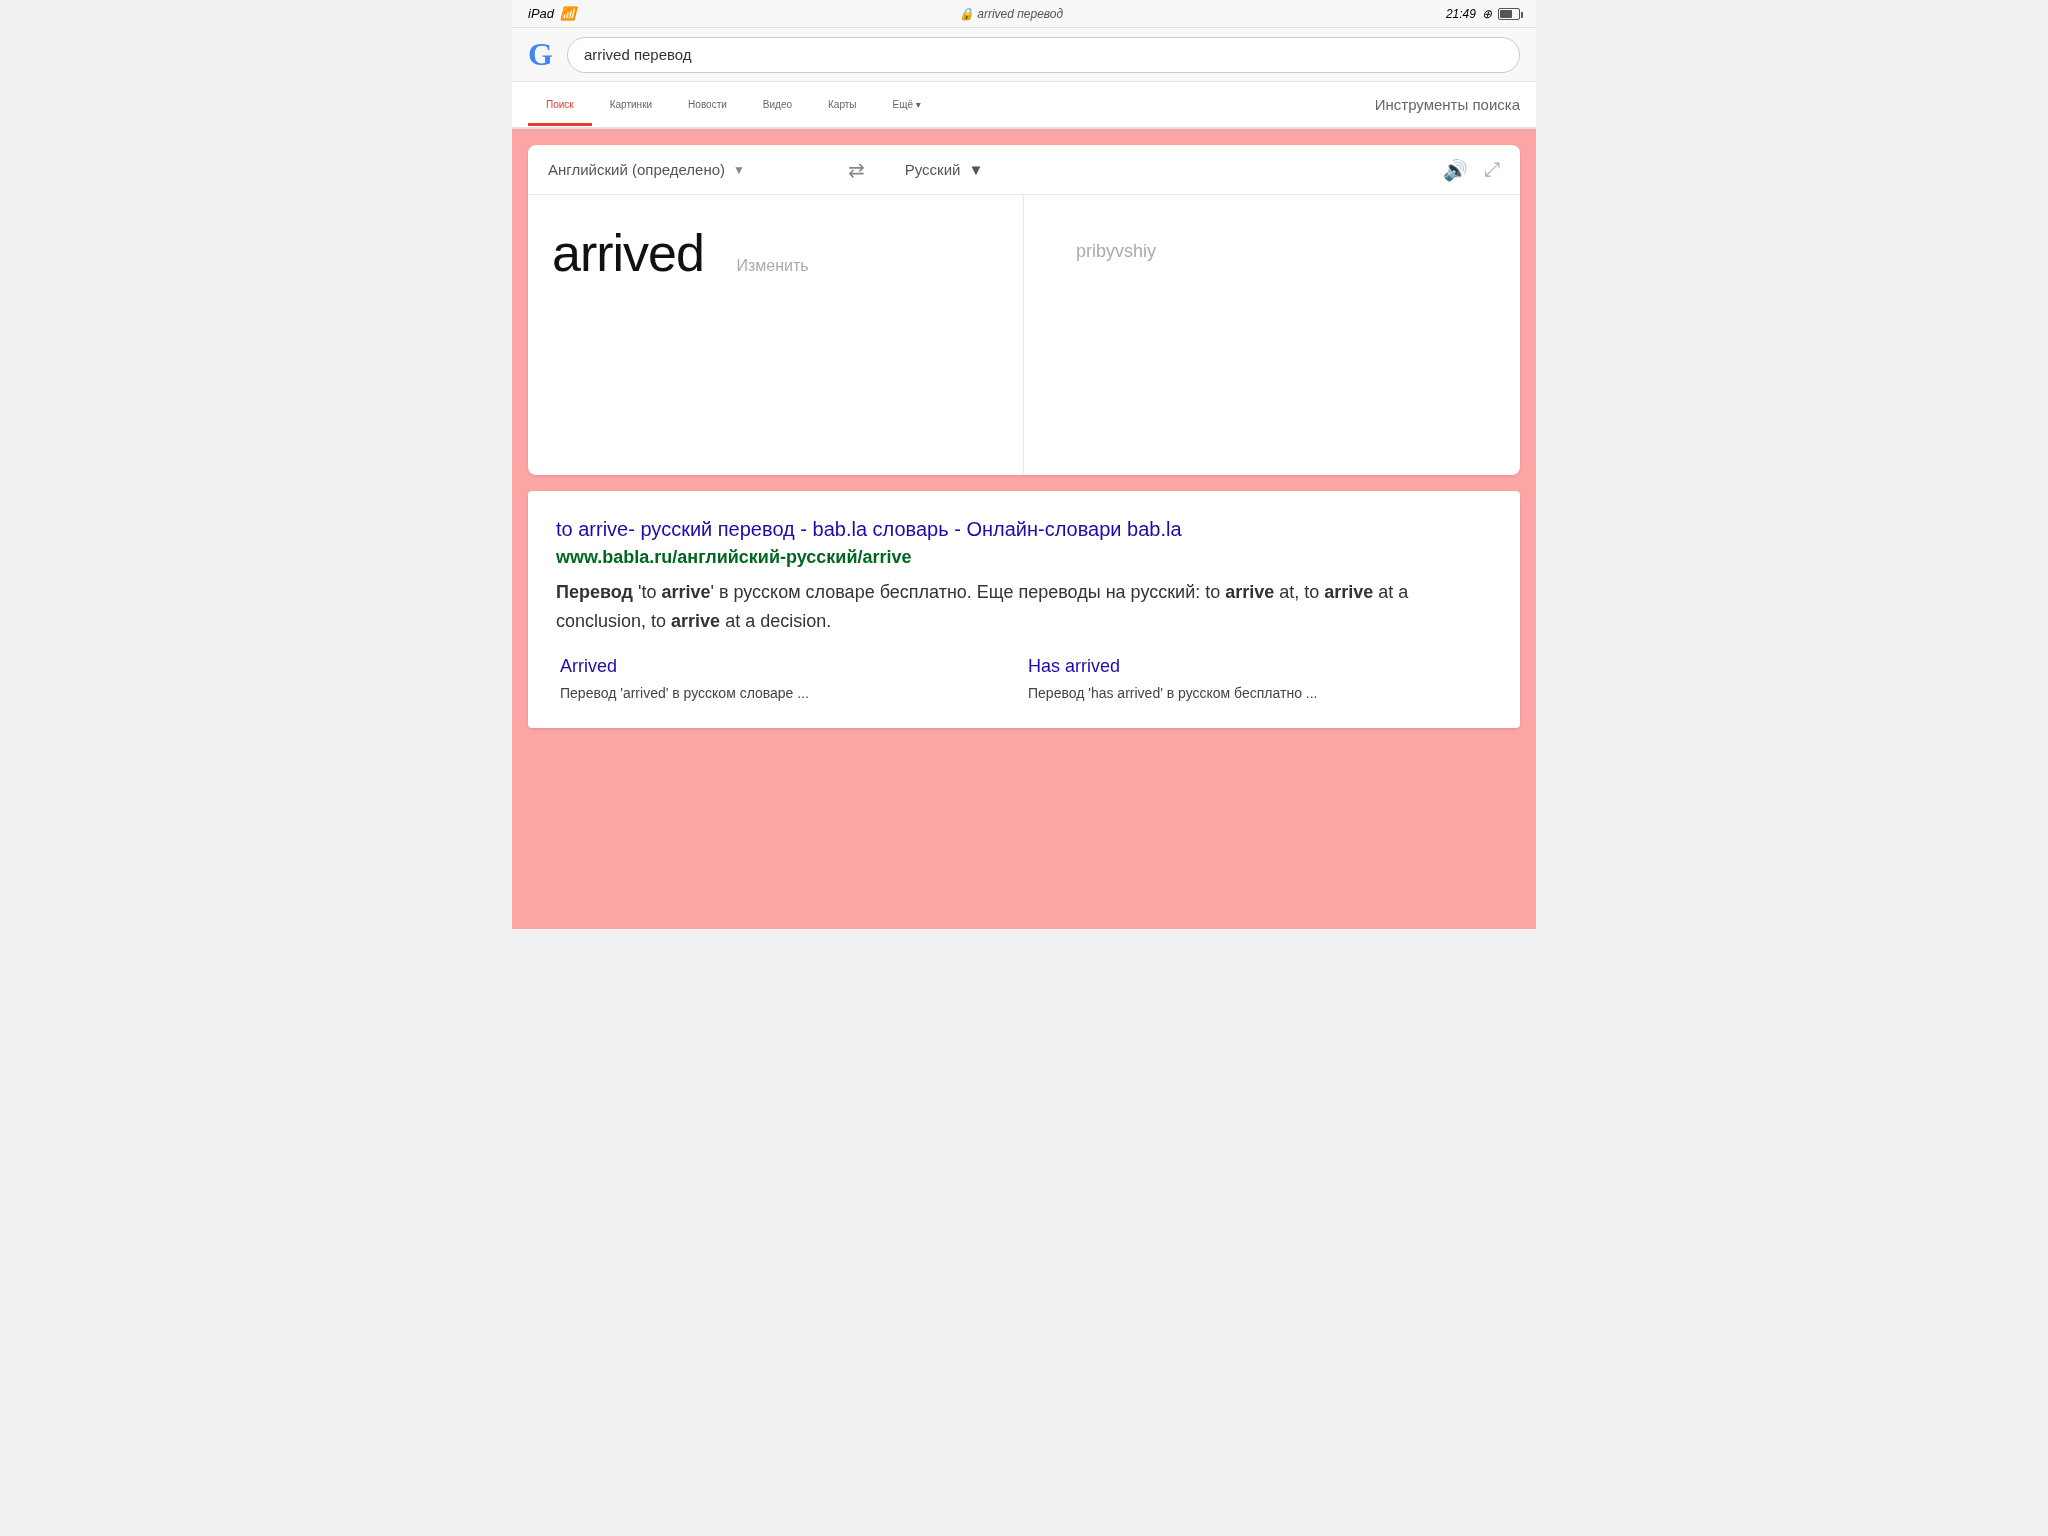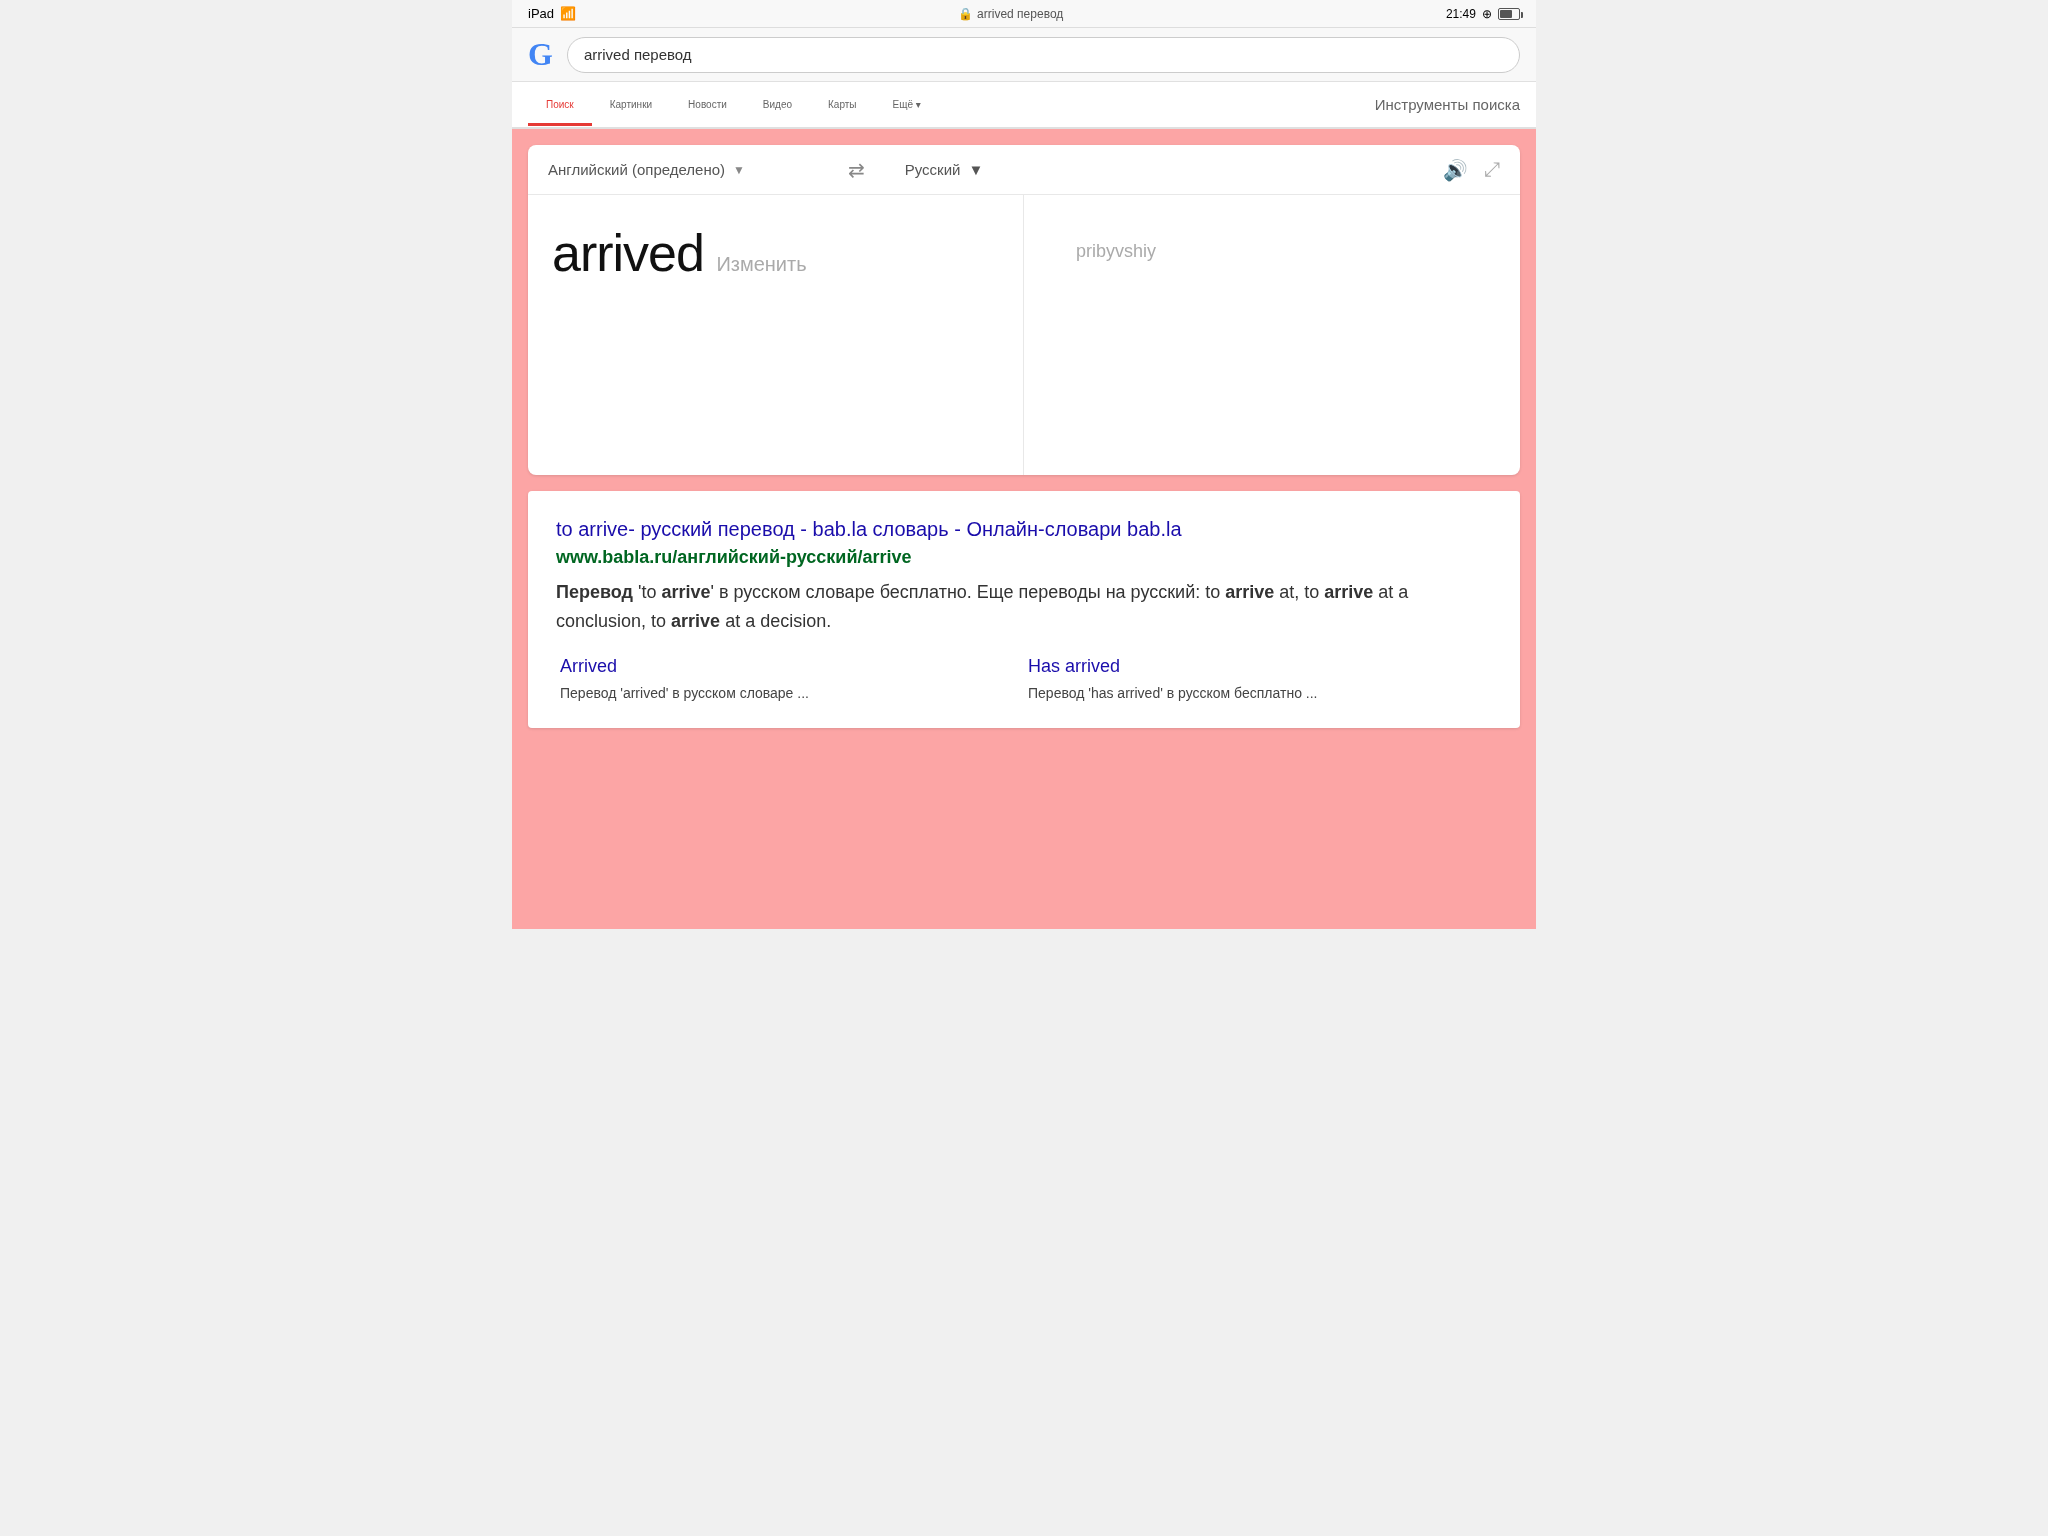--- a/index.html
+++ b/index.html
@@ -16,20 +16,21 @@
     
     .status-bar {
       display: flex;
       justify-content: space-between;
       align-items: center;
       background: #f8f8f8;
       padding: 6px 16px;
       font-size: 13px;
       color: #000;
       border-bottom: 1px solid #ddd;
+      font-style: italic;
     }
     .status-left { display: flex; align-items: center; gap: 6px; }
     .status-center { font-size: 12px; color: #555; text-align: center; }
     .status-right { display: flex; align-items: center; gap: 6px; font-size: 12px; }
     .battery-icon {
       display: inline-block;
       width: 22px; height: 12px;
       border: 1.5px solid #555;
       border-radius: 2px;
       position: relative;
@@ -202,23 +203,23 @@
 
     .source-word {
       font-size: 52px;
       font-weight: 300;
       color: #111;
       letter-spacing: -1px;
       line-height: 1.1;
     }
 
     .edit-link {
-      font-size: 20px;
+      font-size: 16px;
       color: #aaa;
-      margin-left: 8px;
+      margin-left: 28px;
       cursor: pointer;
     }
 
     .target-panel {
       flex: 1;
       padding: 30px 24px 24px;
     }
 
     .translated-word {
       font-size: 58px;

